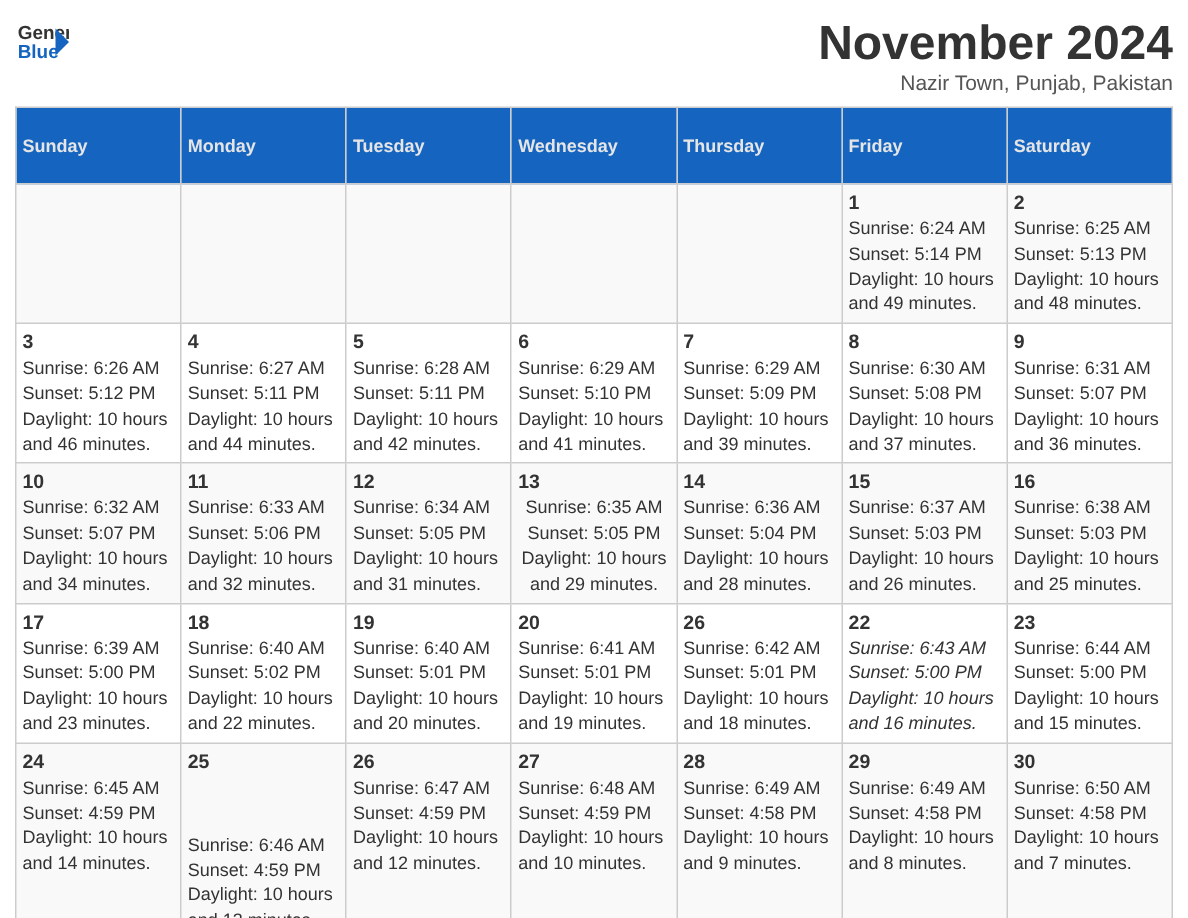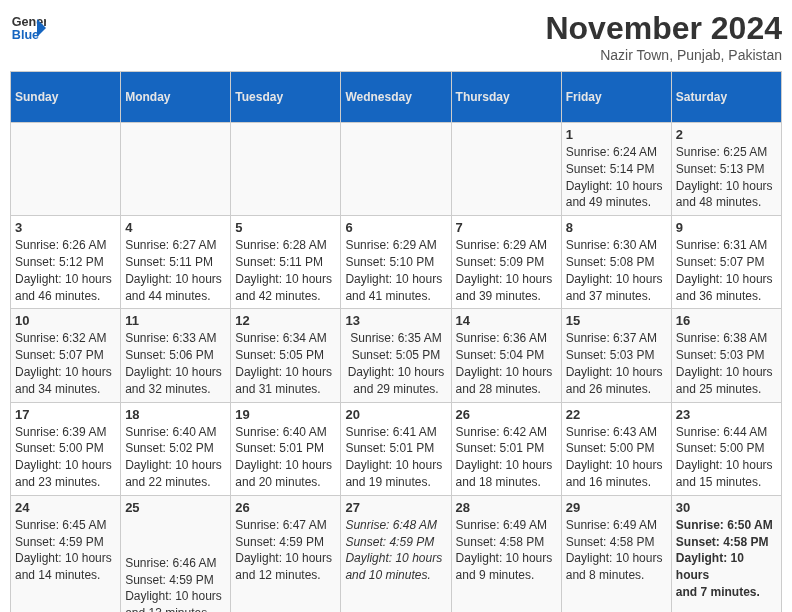--- a/index.html
+++ b/index.html
@@ -263,21 +263,21 @@
         </td>
         <td>
           <div class="day-num">26</div>
           <div class="day-info" style="white-space: pre-line;">Sunrise: 6:42 AM
 Sunset: 5:01 PM
 Daylight: 10 hours
 and 18 minutes.</div>
         </td>
         <td>
           <div class="day-num">22</div>
-          <div class="day-info" style="white-space: pre-line;">Sunrise: 6:43 AM
+          <div class="day-info" style="white-space: pre-line; font-style: italic;">Sunrise: 6:43 AM
 Sunset: 5:00 PM
 Daylight: 10 hours
 and 16 minutes.</div>
         </td>
         <td>
           <div class="day-num">23</div>
           <div class="day-info" style="white-space: pre-line;">Sunrise: 6:44 AM
 Sunset: 5:00 PM
 Daylight: 10 hours
 and 15 minutes.</div>
@@ -300,41 +300,41 @@
         </td>
         <td>
           <div class="day-num">26</div>
           <div class="day-info" style="white-space: pre-line;">Sunrise: 6:47 AM
 Sunset: 4:59 PM
 Daylight: 10 hours
 and 12 minutes.</div>
         </td>
         <td>
           <div class="day-num">27</div>
-          <div class="day-info" style="white-space: pre-line; font-style: italic;">Sunrise: 6:48 AM
+          <div class="day-info" style="white-space: pre-line;">Sunrise: 6:48 AM
 Sunset: 4:59 PM
 Daylight: 10 hours
 and 10 minutes.</div>
         </td>
         <td>
           <div class="day-num">28</div>
           <div class="day-info" style="white-space: pre-line;">Sunrise: 6:49 AM
 Sunset: 4:58 PM
 Daylight: 10 hours
 and 9 minutes.</div>
         </td>
         <td>
           <div class="day-num">29</div>
           <div class="day-info" style="white-space: pre-line;">Sunrise: 6:49 AM
 Sunset: 4:58 PM
 Daylight: 10 hours
 and 8 minutes.</div>
         </td>
         <td>
           <div class="day-num">30</div>
-          <div class="day-info" style="white-space: pre-line; font-weight: bold;">Sunrise: 6:50 AM
+          <div class="day-info" style="white-space: pre-line;">Sunrise: 6:50 AM
 Sunset: 4:58 PM
 Daylight: 10 hours
 and 7 minutes.</div>
         </td>
       </tr>
     </tbody>
 </table>
 
 </body></html>

